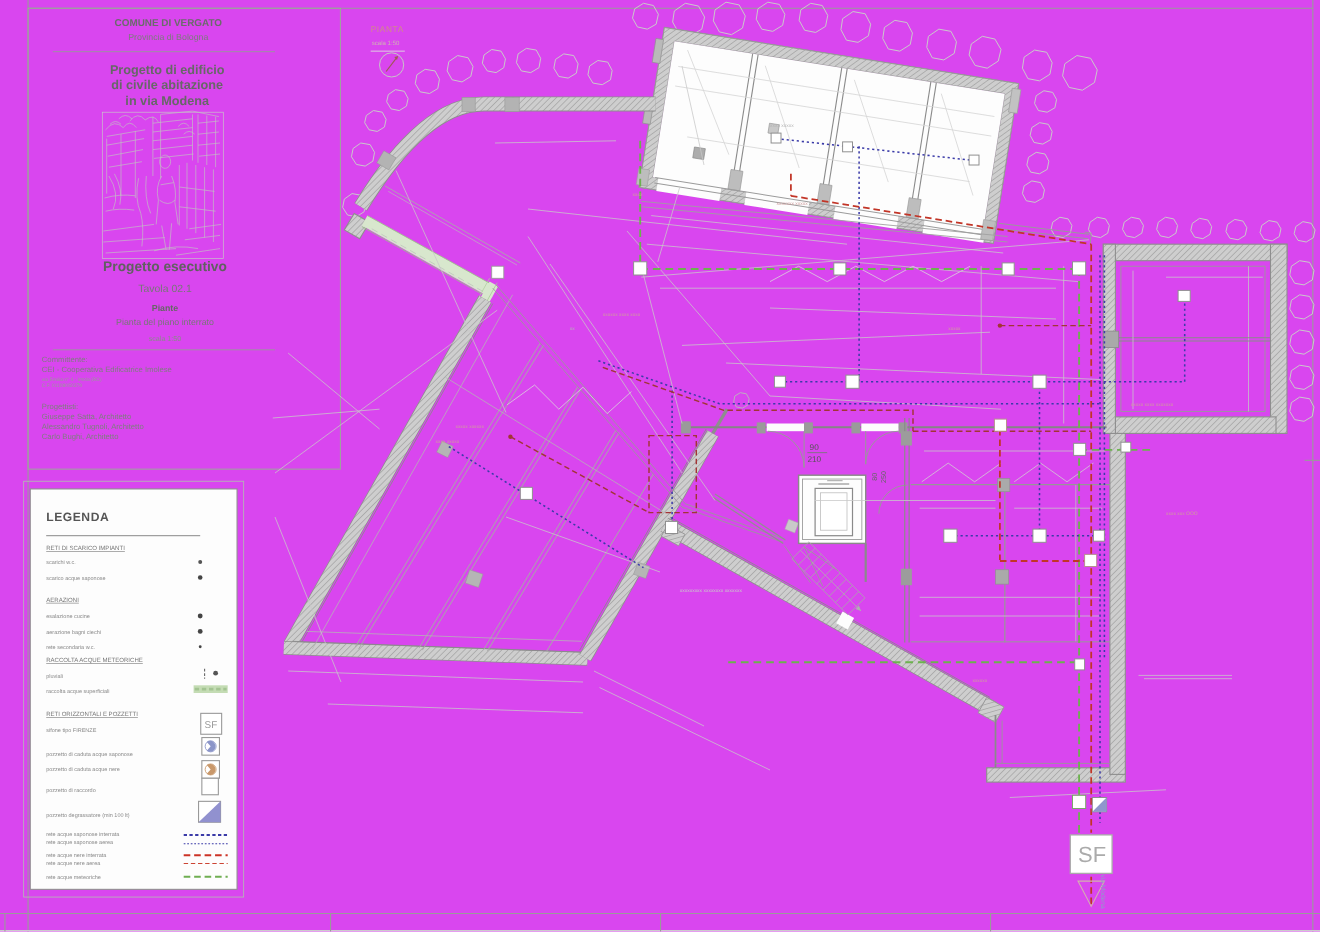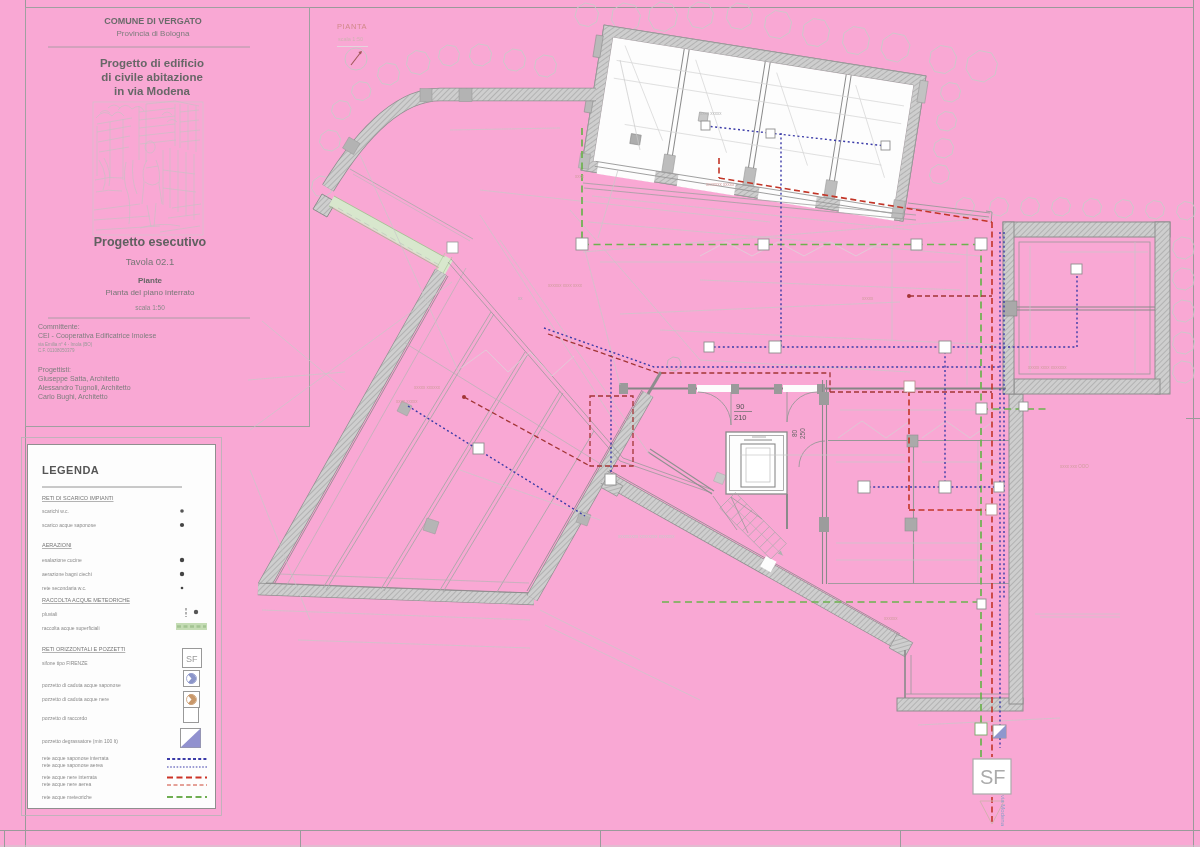--- a/index.html
+++ b/index.html
@@ -1,16 +1,16 @@
 <!DOCTYPE html>
 <html><head>
 <meta charset="utf-8">
 <style>
 html,body{margin:0;padding:0;background:#fff;}
-#page{position:relative;width:1200px;height:847px;background:#f9a8d4;font-family:"Liberation Sans", sans-serif;overflow:hidden;}
+#page{position:relative;width:1200px;height:847px;background:#d946ef;font-family:"Liberation Sans", sans-serif;overflow:hidden;}
 svg{position:absolute;left:0;top:0;}
 </style>
 </head>
 <body>
 <div id="page">
 <svg width="1200" height="847" viewBox="0 0 1200 847">
 <defs>
 <pattern id="h1" width="4" height="4" patternTransform="rotate(45)" patternUnits="userSpaceOnUse">
 <rect width="4" height="4" fill="#cecece"></rect>
 <line x1="0" y1="0" x2="0" y2="4" stroke="#a6a6a6" stroke-width="1.4"></line>

